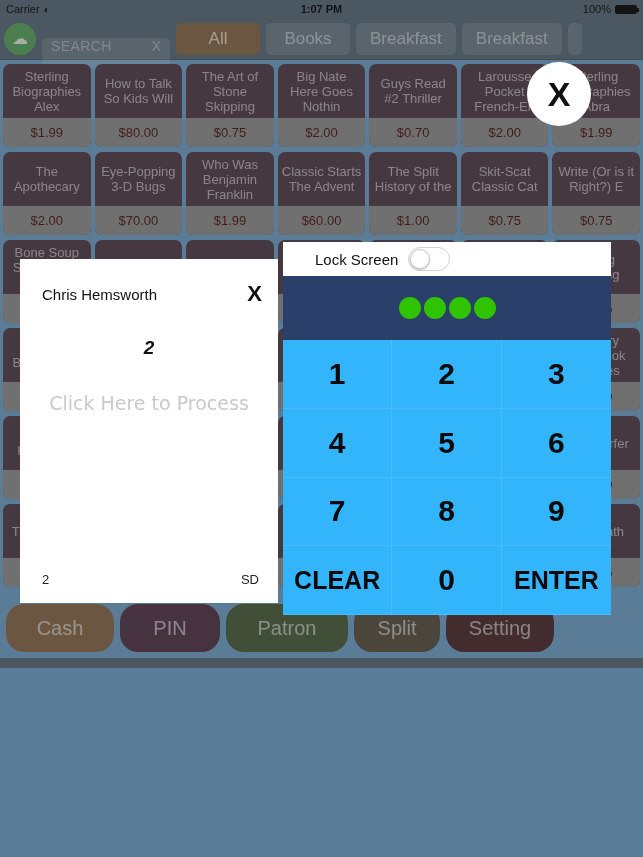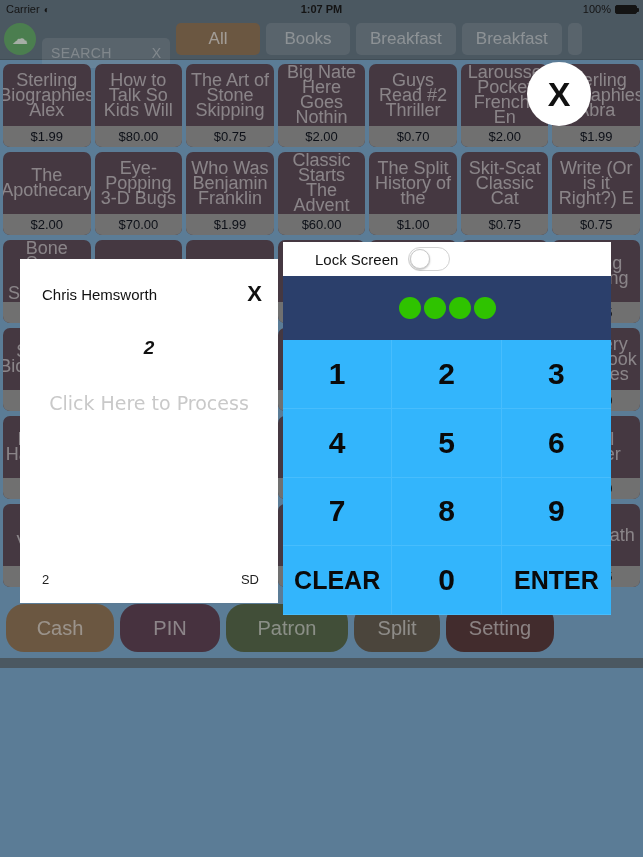--- a/index.html
+++ b/index.html
@@ -52,21 +52,21 @@
   }
   .cloud-btn {
     width: 32px; height: 32px; border-radius: 50%;
     background: #3fbf48; flex: 0 0 auto;
     display: flex; align-items: center; justify-content: center;
     color: #dff5e0; font-size: 16px;
   }
   .search-box {
     width: 128px; height: 30px; border-radius: 5px;
     background: rgba(255,255,255,0.13);
-    display: flex; align-items: center; justify-content: space-between;
+    display: flex; justify-content: space-between;
     padding: 0 9px; flex: 0 0 auto; margin-top: 28px;
   }
   .search-box .ph { font-size: 14px; color: rgba(255,255,255,0.42); letter-spacing: .4px; }
   .search-box .x { font-size: 14px; color: rgba(255,255,255,0.42); }
   .tab {
     height: 32px; min-width: 84px; border-radius: 5px;
     background: rgba(255,255,255,0.13);
     display: flex; align-items: center; justify-content: center;
     font-size: 17px; color: rgba(255,255,255,0.55);
     padding: 0 14px; flex: 0 0 auto;
@@ -86,29 +86,29 @@
   .tile {
     flex: 1 1 0; min-width: 0;
     height: 83px;
     border-radius: 7px;
     background: #6b4a61;
     display: flex; flex-direction: column;
     overflow: hidden;
   }
   .tile-name {
     flex: 1; display: flex; align-items: center; justify-content: center;
-    text-align: center; font-size: 18px; line-height: 15px;
+    text-align: center; font-size: 13px; line-height: 15px;
     color: rgba(255,255,255,0.60);
     padding: 2px 4px;
     overflow: hidden;
   }
   .tile-price {
-    height: 21px; background: #9b9b9b;
+    height: 29px; background: #9b9b9b;
     display: flex; align-items: center; justify-content: center;
-    font-size: 13px; color: #0f172a;
+    font-size: 13px; color: #7f1d1d;
   }
 
   
   .actions {
     position: absolute; top: 600px; left: 0; right: 0;
     height: 56px;
     display: flex; align-items: center; gap: 6px;
     padding: 0 6px;
   }
   .act-btn {

